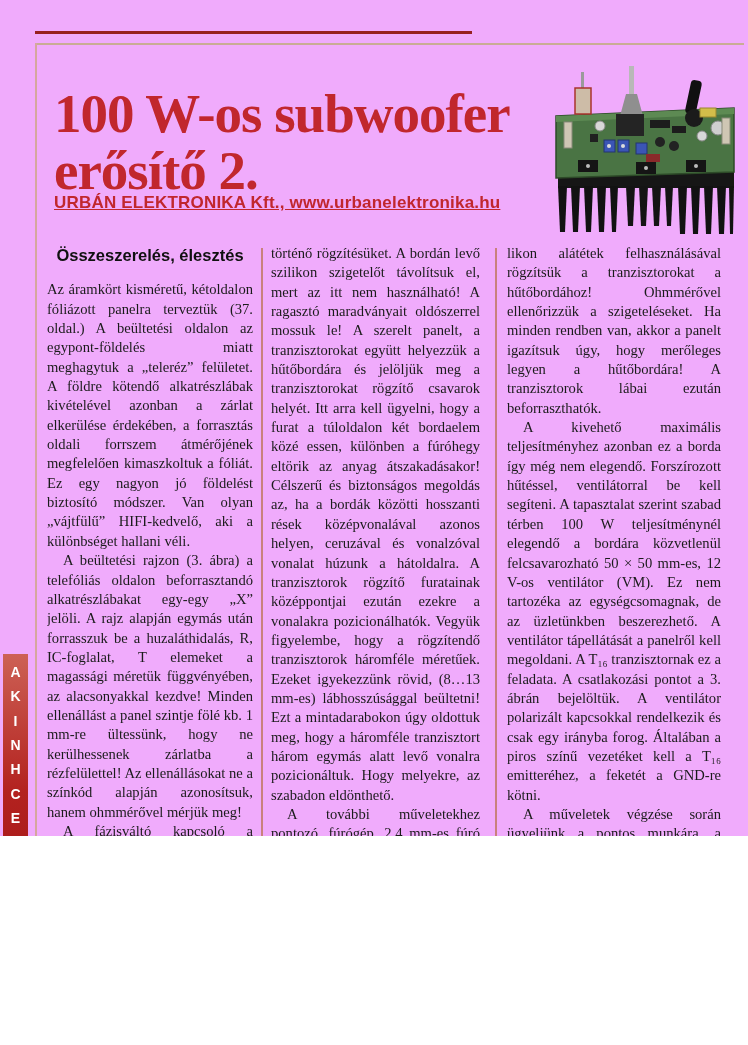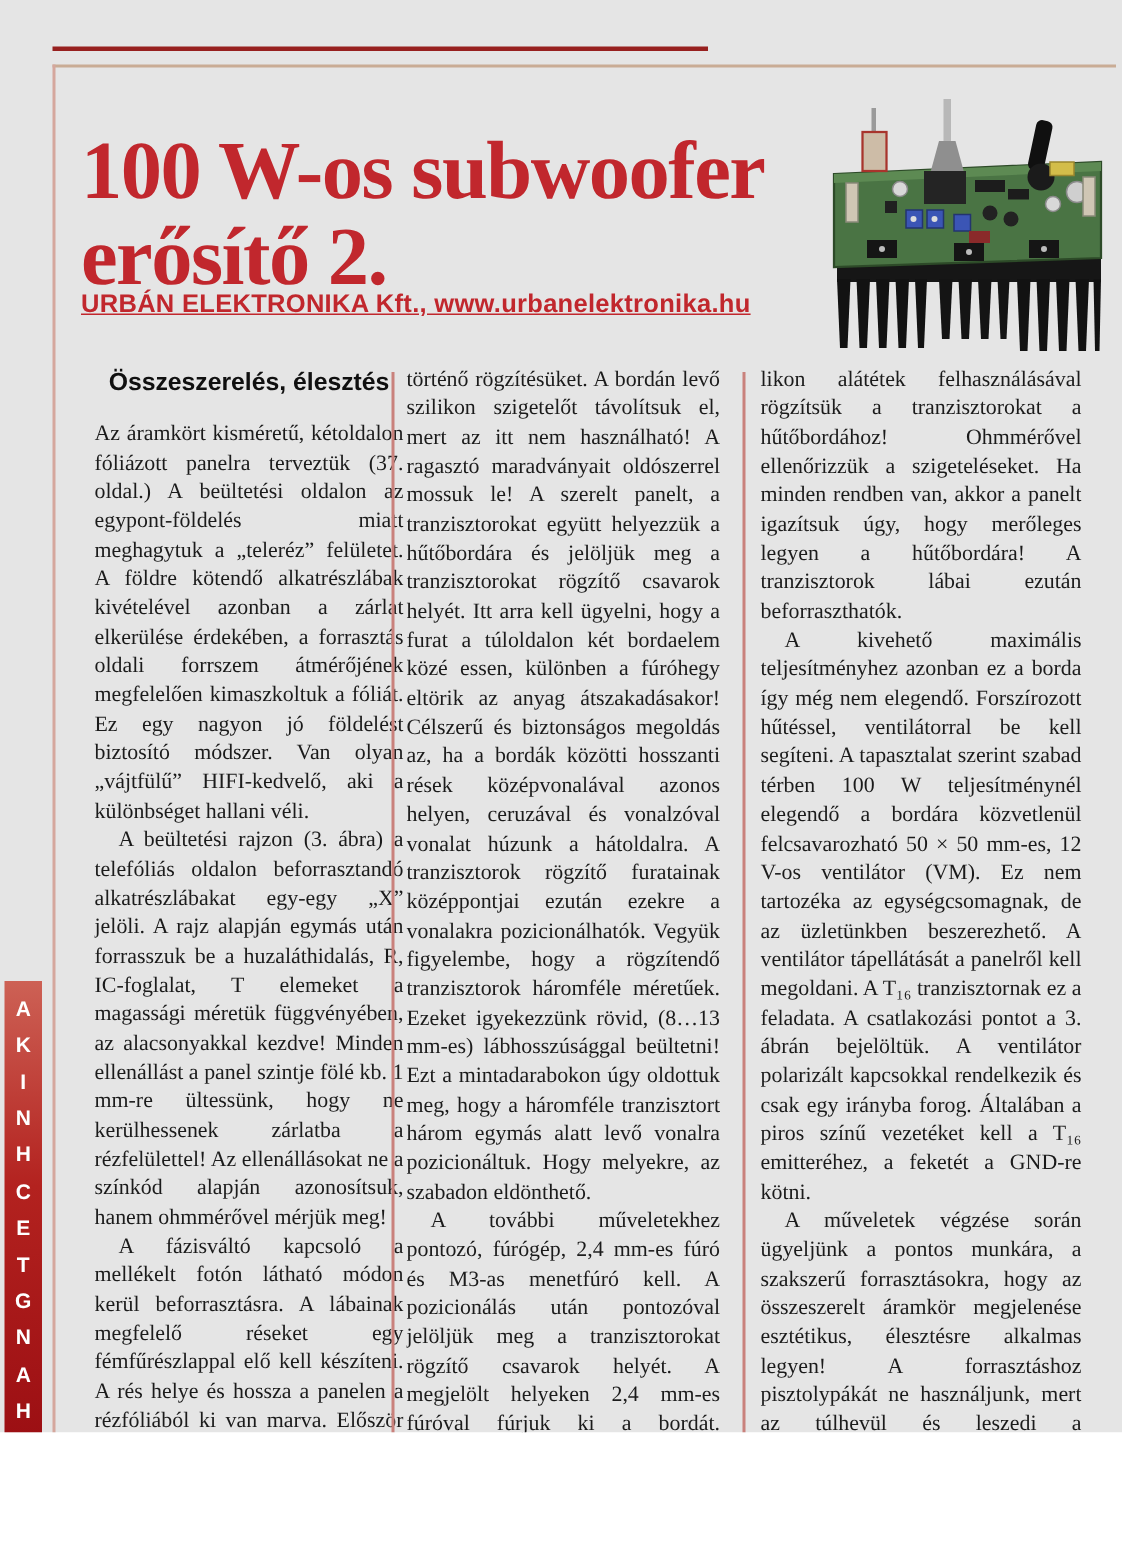--- a/index.html
+++ b/index.html
@@ -1,17 +1,17 @@
 <!DOCTYPE html>
 <html lang="hu"><head>
 <meta charset="utf-8">
 <style>
   html,body{margin:0;padding:0;background:#ffffff;}
   .page{
-    position:relative;width:748px;height:955px;background:#e5e5e5;overflow:hidden;
+    position:relative;width:748px;height:836px;background:#f0abfc;overflow:hidden;
     font-family:"Liberation Serif","DejaVu Serif",serif;
   }
   
   .rule-dark{position:absolute;left:35px;top:31px;width:437px;height:3px;background:#97201f;}
   .rule-thin{position:absolute;left:35px;top:43px;width:709px;height:2px;background:#c9ac95;}
   .rule-left{position:absolute;left:35px;top:43px;width:2px;height:927px;background:#d5a79d;}
   
   .title{
     position:absolute;left:54px;top:48px;width:520px;
     color:#c1272d;font-size:55px;line-height:57px;letter-spacing:-1px;
@@ -29,21 +29,21 @@
     position:absolute;top:244px;height:724px;overflow:hidden;
     font-size:14.6px;line-height:19.35px;text-align:justify;color:#1b1b1b;
   }
   .col p{margin:0;text-indent:16px;}
   .col p.first{text-indent:0;}
   .col h2{
     font-family:"Liberation Sans","DejaVu Sans",sans-serif;
     font-size:16.5px;font-weight:bold;text-align:center;color:#101010;
     margin:0 0 15px 0;padding-top:2px;
   }
-  #col1{left:63px;width:206px;}
+  #col1{left:47px;width:206px;}
   #col2{left:271px;width:209px;}
   #col3{left:507px;width:214px;}
   .colrule{position:absolute;top:248px;height:714px;width:2px;background:#c9817c;}
   #colrule1{left:261px;}
   #colrule2{left:495px;}
   
   .sidebar{
     position:absolute;left:3px;top:654px;width:25px;height:304px;
     background:linear-gradient(180deg,#cd6155 0%,#b3221f 45%,#9c0f13 100%);
     display:flex;flex-direction:column;align-items:center;justify-content:space-between;

